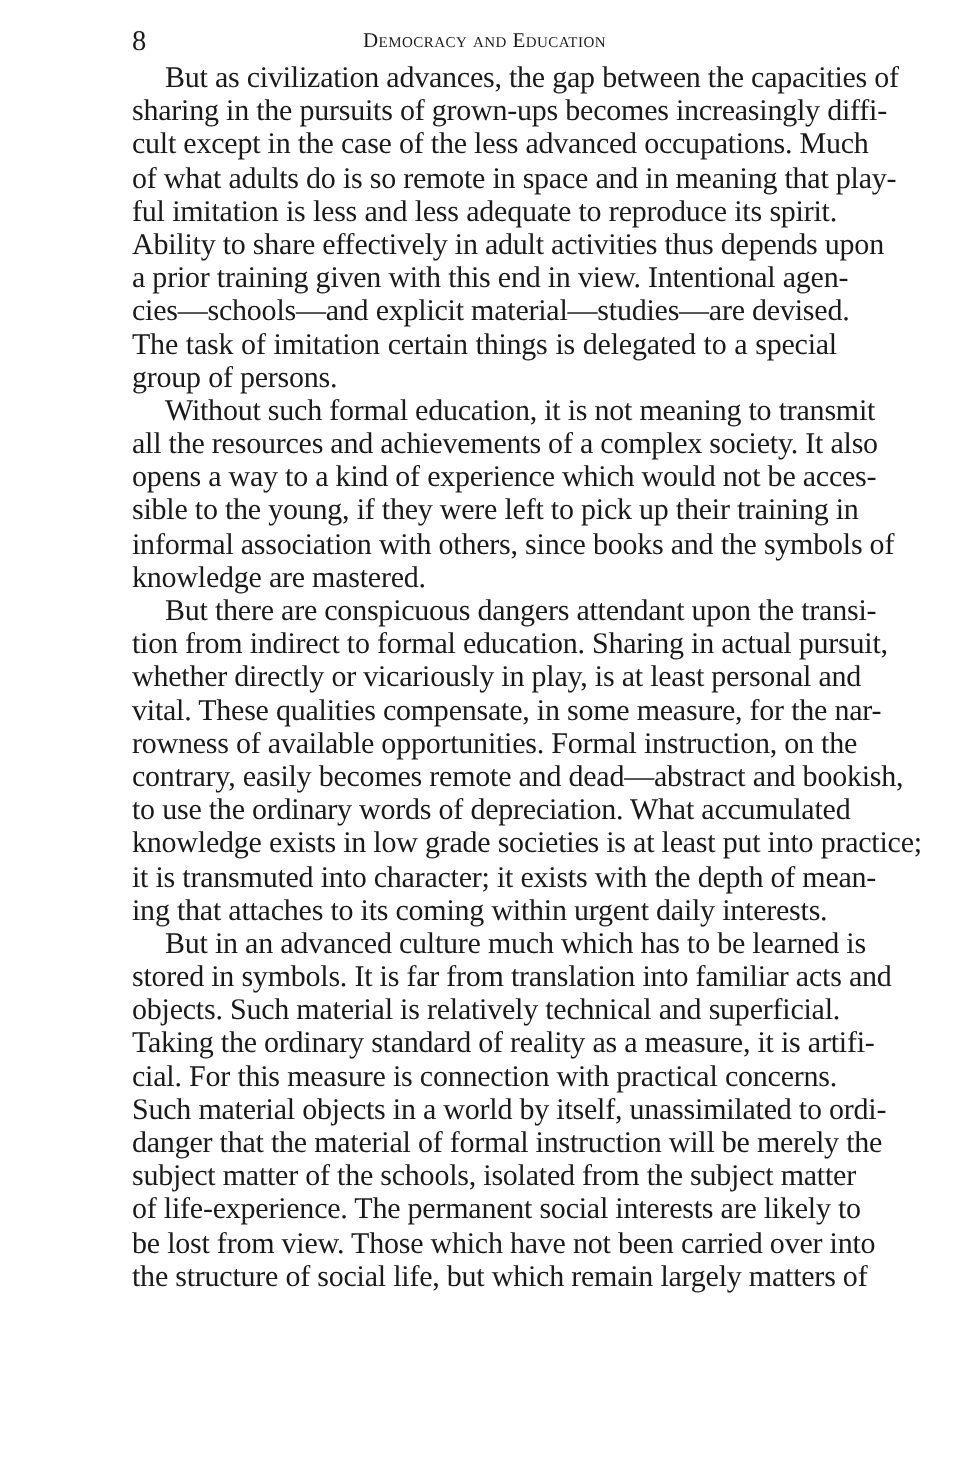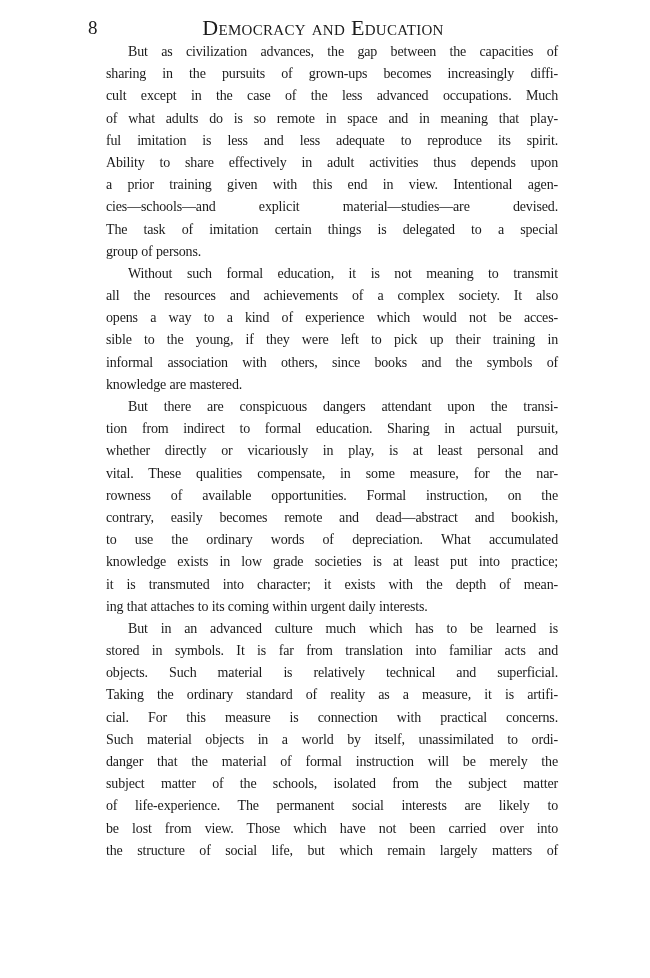--- a/index.html
+++ b/index.html
@@ -10,30 +10,29 @@
       font-family: "Liberation Serif", "DejaVu Serif", serif;
     }
     .running-head {
       position: absolute; left: 88px; top: 16px; width: 470px; height: 24px;
     }
     .page-number {
       position: absolute; left: 0; top: 0; font-size: 19px; line-height: 24px;
     }
     .book-title {
       position: absolute; left: 0; right: 0; top: 0; text-align: center;
-      font-size: 22px; line-height: 24px; font-variant: small-caps; letter-spacing: 0.3px;
+      font-size: 14px; line-height: 24px; font-variant: small-caps; letter-spacing: 0.3px;
     }
     .body-text {
       position: absolute; left: 88px; top: 41px; width: 470px;
     }
     .line {
-      display: block; height: 22.2px; line-height: 22.2px; font-size: 14px;
+      display: block; height: 22.2px; line-height: 22.2px; font-size: 20px;
       white-space: nowrap; text-align: justify; text-align-last: justify;
       letter-spacing: -0.15px;
-      margin-left: 18px;
     }
     .line.indent { padding-left: 22px; }
     .line.last { text-align-last: left; }
   </style>
 </head>
 <body>
 
 <div class="page">
   <div class="running-head">
     <span class="page-number">8</span>

